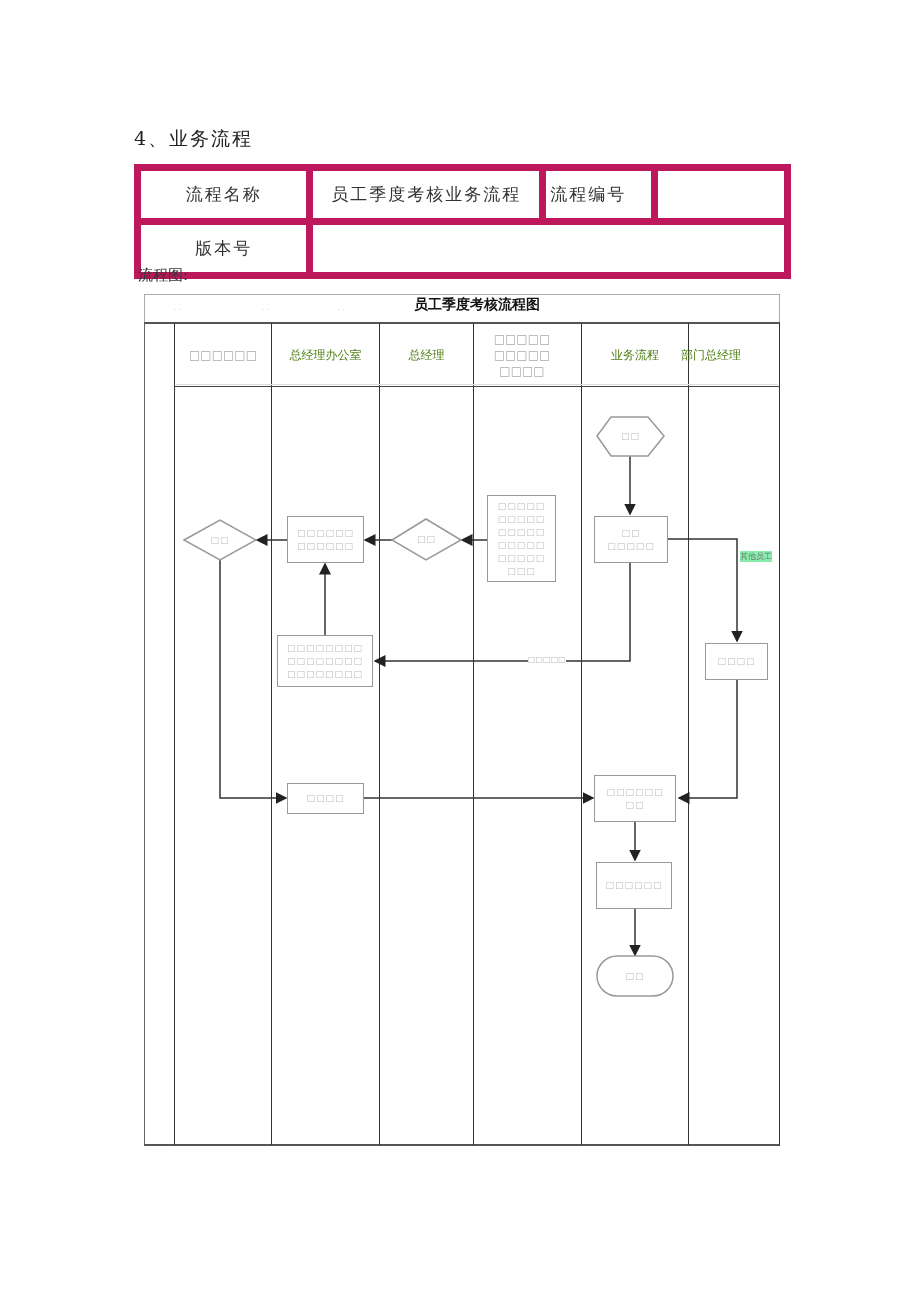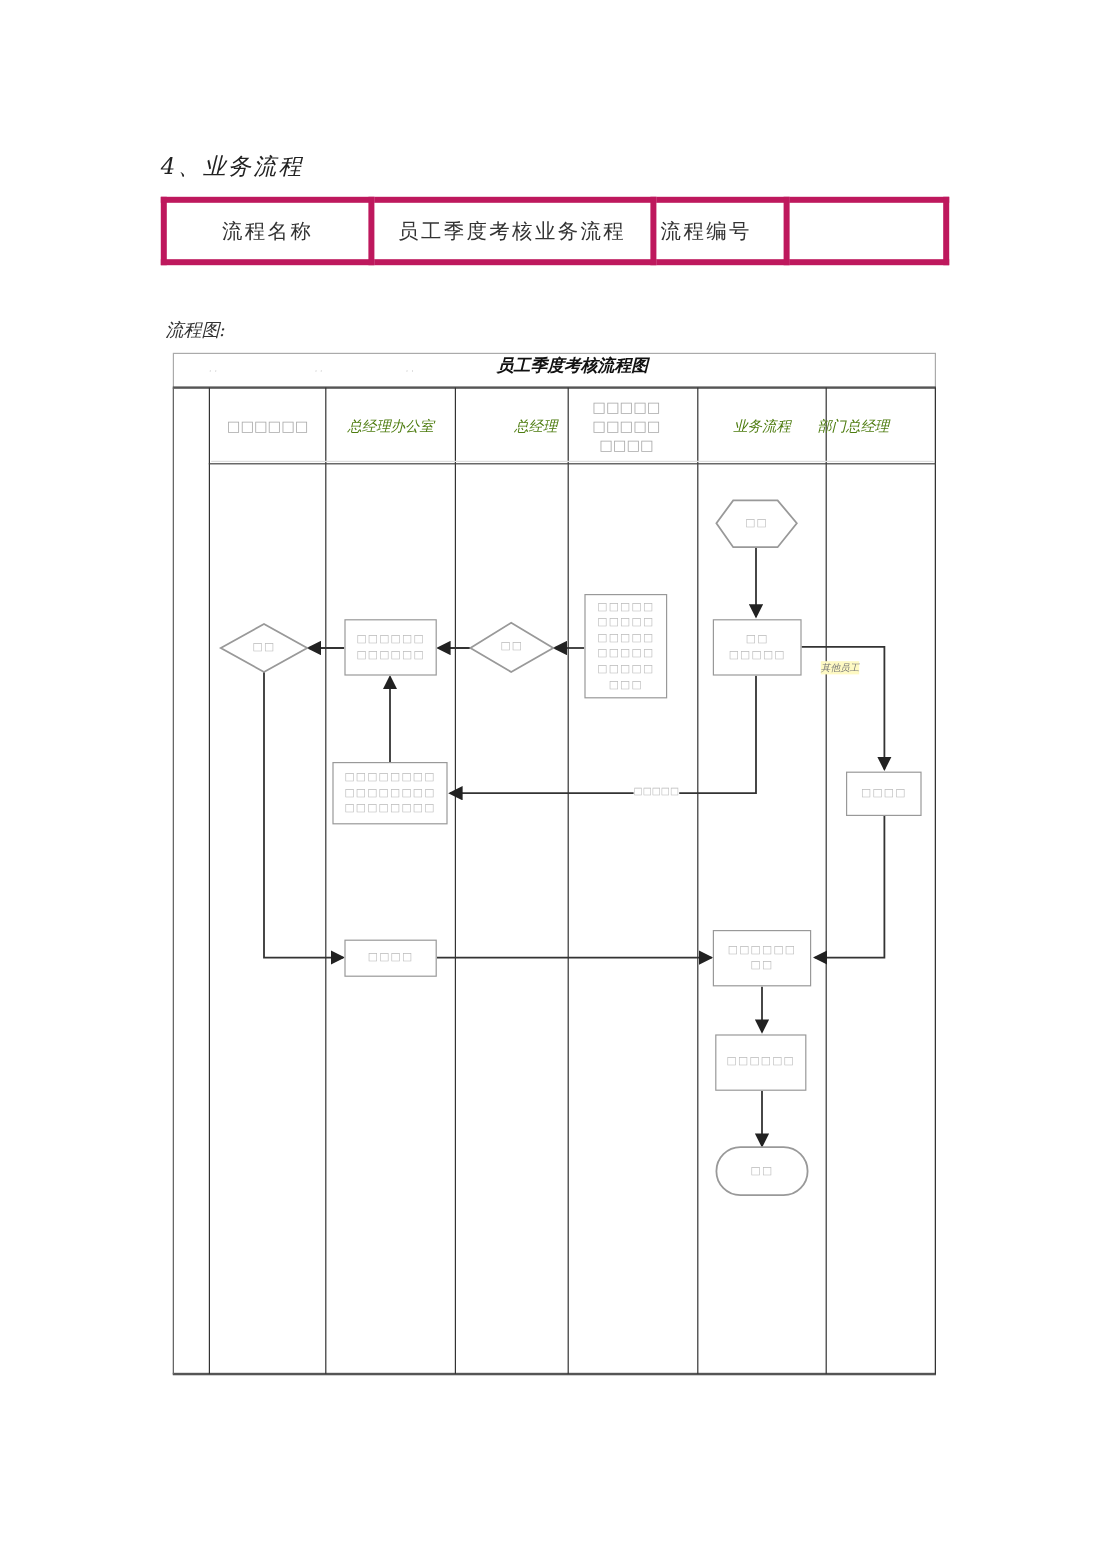--- a/index.html
+++ b/index.html
@@ -1,21 +1,21 @@
 <!DOCTYPE html>
 <html><head>
 <meta charset="utf-8">
 <style>
   html, body { margin: 0; padding: 0; background: #ffffff; }
   body { width: 920px; height: 1301px; position: relative; overflow: hidden;
          font-family: "DejaVu Serif", "Liberation Serif", serif; color: #222; }
-  .abs { position: absolute; font-style: italic; }
+  .abs { position: absolute; }
   .section-title { left: 134px; top: 126px; font-size: 19px; letter-spacing: 2px; color: #222; }
   table.info { position: absolute; left: 134px; top: 164px; width: 657px; border-collapse: collapse; }
-  table.info td { border: 5px solid #be185d; height: 47px; font-size: 17px; color: #333; padding: 0; }
+  table.info td { border: 7px solid #be185d; height: 47px; font-size: 17px; color: #333; padding: 0; }
   table.info td.center { text-align: center; letter-spacing: 2px; }
   table.info td.left { text-align: left; padding-left: 4px; letter-spacing: 2px; margin-left: 16px; }
   .flow-label { left: 138px; top: 266px; font-size: 15px; color: #333; }
 
   .frame { left: 144px; top: 294px; width: 636px; height: 852px; border: 1px solid #aaa; box-sizing: border-box; }
   .chart-title { left: 144px; top: 296px; width: 636px; text-align: center; font-size: 14px; font-weight: bold;
                  font-family: "DejaVu Sans", "Liberation Sans", sans-serif; color: #111; padding-left: 30px; box-sizing: border-box; }
   .faint { font-size: 7px; color: #bbb; font-family: "DejaVu Sans", sans-serif; }
   .hline { height: 2px; background: #555; }
   .vline { width: 1px; background: #333; }
@@ -33,20 +33,24 @@
 <div class="abs section-title">4、业务流程</div>
 
 <table class="info">
   <tbody>
       <tr>
     <td class="center" style="width:174px">流程名称</td>
     <td class="center" style="width:238px">员工季度考核业务流程</td>
     <td class="left" style="width:106px">流程编号</td>
     <td style="width:133px"></td>
   </tr>
+  <tr>
+    <td class="center">版本号</td>
+    <td colspan="3"></td>
+  </tr>
 </tbody>
   </table>
 
 <div class="abs flow-label">流程图:</div>
 
 <div class="abs frame"></div>
 <div class="abs chart-title">员工季度考核流程图</div>
 <span class="abs faint" style="left:174px;top:306px">· ·</span>
 <span class="abs faint" style="left:262px;top:306px">· ·</span>
 <span class="abs faint" style="left:338px;top:306px">· ·</span>
@@ -62,21 +66,21 @@
 <div class="abs vline" style="left:473px;top:323px;height:822px;"></div>
 <div class="abs vline" style="left:581px;top:323px;height:822px;"></div>
 <div class="abs vline" style="left:688px;top:323px;height:822px;"></div>
 <div class="abs vline" style="left:779px;top:323px;height:822px;"></div>
 
 <div class="abs" style="left:174px;top:386px;width:606px;height:1px;background:#444"></div>
 <div class="abs" style="left:176px;top:384px;width:602px;height:1px;background:#ddd"></div>
 
 <div class="abs lane-head" style="left:175px;width:96px;color:#aaa">□□□□□□</div>
 <div class="abs lane-head" style="left:272px;width:107px;">总经理办公室</div>
-<div class="abs lane-head" style="left:400px;width:93px;">总经理</div>
+<div class="abs lane-head" style="left:380px;width:93px;">总经理</div>
 <div class="abs lane-head" style="left:482px;width:80px;color:#aaa">□□□□□ □□□□□ □□□□</div>
 <div class="abs lane-head" style="left:582px;width:106px;">业务流程</div>
 <div class="abs lane-head" style="left:666px;width:90px;">部门总经理</div>
 
 <svg class="diagram" width="920" height="1301">
   <defs>
     <marker id="arr" markerWidth="8" markerHeight="8" refX="7" refY="4" orient="auto">
       <path d="M0,0 L8,4 L0,8 z" fill="#222"></path>
     </marker>
   </defs>
@@ -117,18 +121,18 @@
 </svg>
 
 <div class="abs node" style="left:597px;top:417px;width:67px;height:39px;border:none;background:transparent">□□</div>
 <div class="abs node" style="left:594px;top:516px;width:74px;height:47px;">□□ □□□□□</div>
 <div class="abs node" style="left:184px;top:520px;width:72px;height:40px;border:none;background:transparent">□□</div>
 <div class="abs node" style="left:287px;top:516px;width:77px;height:47px;">□□□□□□ □□□□□□</div>
 <div class="abs node" style="left:392px;top:519px;width:69px;height:41px;border:none;background:transparent">□□</div>
 <div class="abs node" style="left:487px;top:495px;width:69px;height:87px;">□□□□□ □□□□□ □□□□□ □□□□□ □□□□□ □□□</div>
 <div class="abs node" style="left:277px;top:635px;width:96px;height:52px;">□□□□□□□□ □□□□□□□□ □□□□□□□□</div>
 <div class="abs edge-label" style="left:528px;top:655px;color:#bbb">□□□□□</div>
-<div class="abs edge-label" style="left:684px;top:551px;background:#fef9c3">其他员工</div>
+<div class="abs edge-label" style="left:740px;top:551px;background:#86efac">其他员工</div>
 <div class="abs node" style="left:705px;top:643px;width:63px;height:37px;">□□□□</div>
 <div class="abs node" style="left:287px;top:783px;width:77px;height:31px;">□□□□</div>
 <div class="abs node" style="left:594px;top:775px;width:82px;height:47px;">□□□□□□ □□</div>
 <div class="abs node" style="left:596px;top:862px;width:76px;height:47px;">□□□□□□</div>
 <div class="abs node" style="left:597px;top:956px;width:76px;height:40px;border:none;background:transparent">□□</div>
 
 </body></html>

